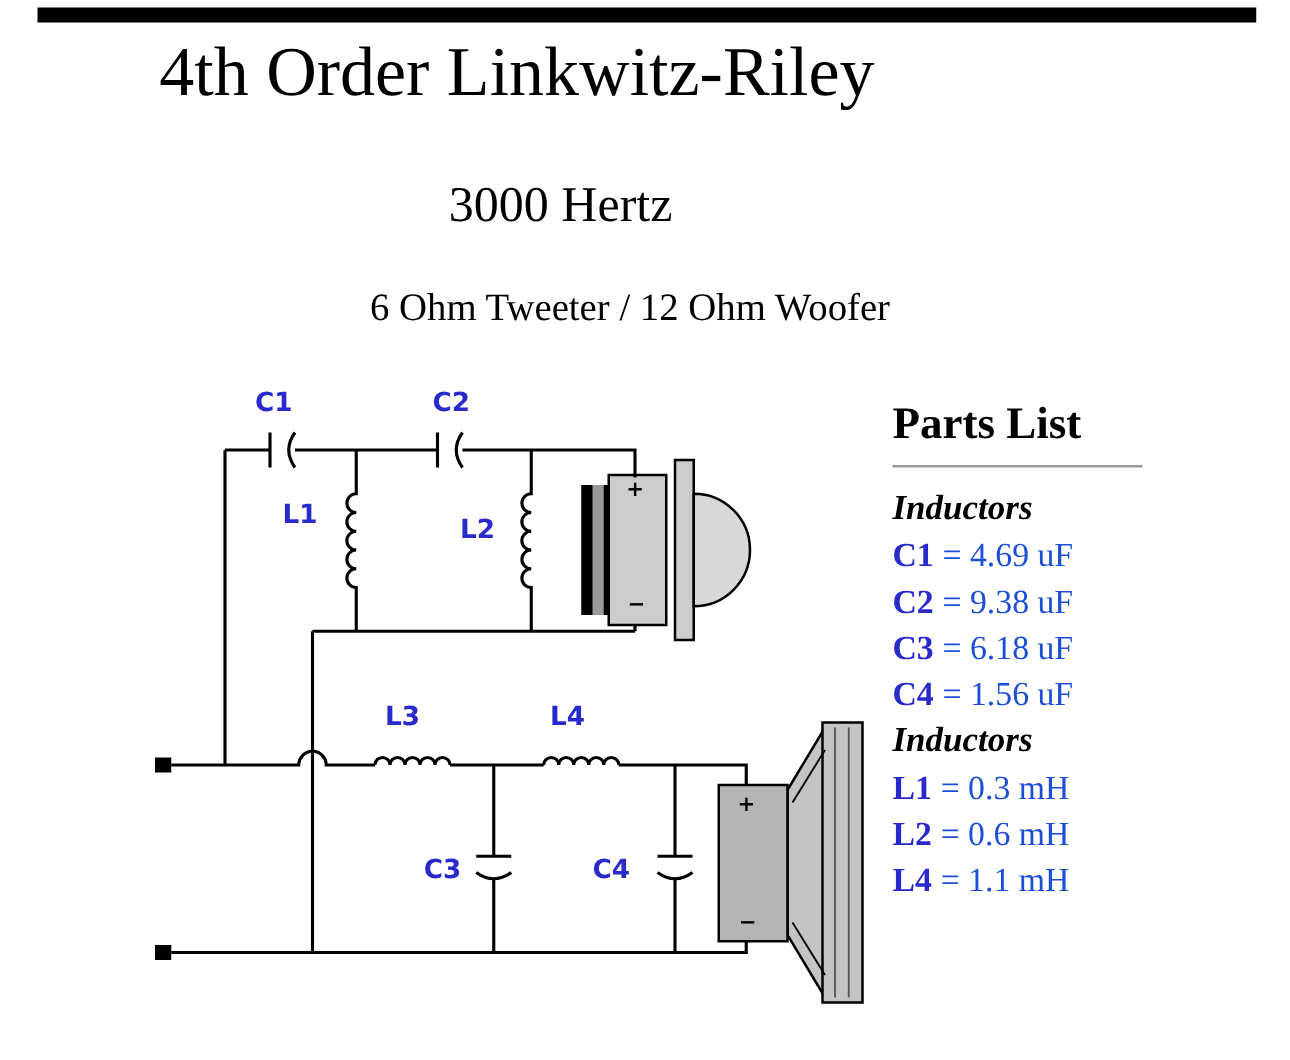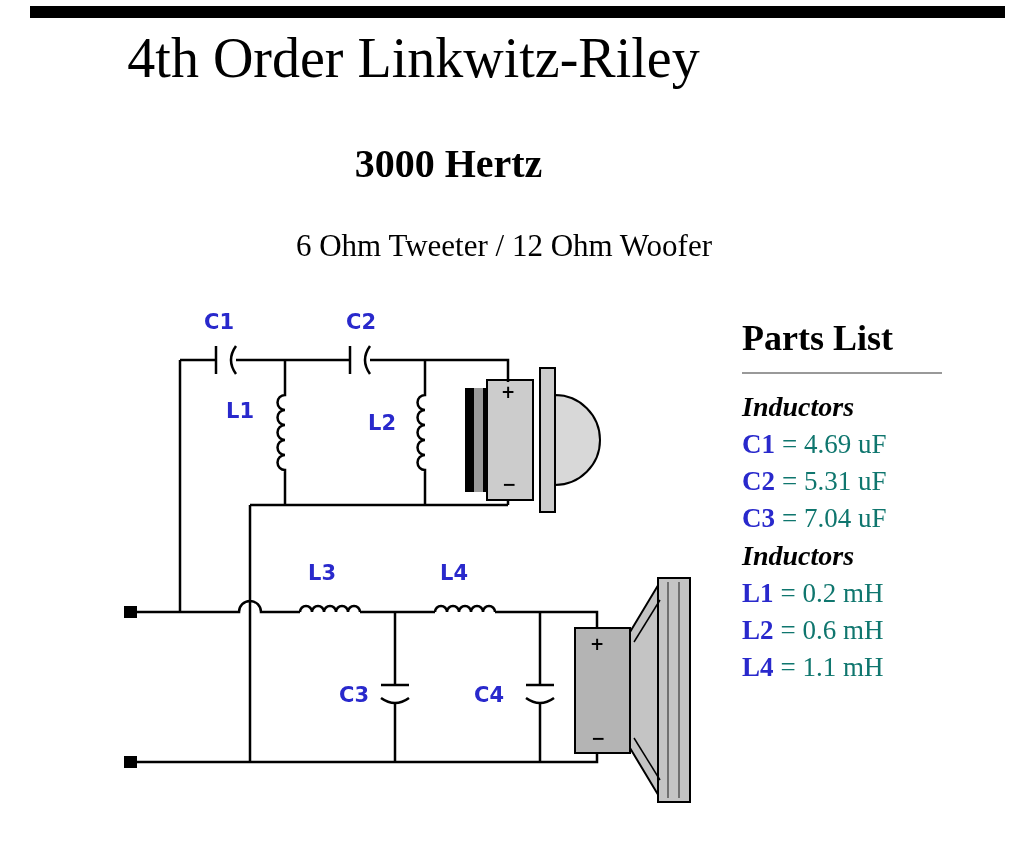--- a/index.html
+++ b/index.html
@@ -4,21 +4,21 @@
 <style>
   html,body{margin:0;padding:0;}
   body{
     width:1032px;height:848px;position:relative;background:#ffffff;
     font-family:"Liberation Serif", serif;color:#000;overflow:hidden;
   }
   .top-bar{position:absolute;left:30px;top:6px;width:975px;height:12px;background:#000;}
   .title{position:absolute;left:0;top:28px;width:827px;text-align:center;
          font-size:56px;line-height:60px;font-weight:400;}
   .freq{position:absolute;left:0;top:140px;width:897px;text-align:center;
-        font-size:40px;font-weight:700;}
+        font-size:40px;font-weight:400;}
   .drivers{position:absolute;left:0;top:228px;width:1008px;text-align:center;
         font-size:31px;font-weight:400;}
 
   
   .schematic{position:absolute;left:100px;top:300px;width:620px;height:510px;}
   .schematic svg{position:absolute;left:0;top:0;}
   .comp-label{
     position:absolute;font-family:"DejaVu Sans", sans-serif;font-weight:700;
     font-size:21px;color:#2929cc;letter-spacing:0px;
   }
@@ -27,27 +27,27 @@
     font-size:17px;color:#000;
   }
   .lbl-c1{left:104px;top:10px;} .lbl-c2{left:246px;top:10px;}
   .lbl-l1{left:126px;top:99px;} .lbl-l2{left:268px;top:111px;}
   .lbl-l3{left:208px;top:261px;} .lbl-l4{left:340px;top:261px;}
   .lbl-c3{left:239px;top:383px;} .lbl-c4{left:374px;top:383px;}
   .tw-plus{left:401px;top:82px;}  .tw-minus{left:402px;top:174px;}
   .wf-plus{left:490px;top:334px;} .wf-minus{left:491px;top:428px;}
 
   
-  .parts{position:absolute;left:742px;top:316px;width:215px;}
+  .parts{position:absolute;left:714px;top:316px;width:215px;}
   .parts-heading{font-size:36px;font-weight:700;margin:0;line-height:44px;}
   .parts-rule{border:none;border-top:2px solid #999;width:200px;margin:12px 0 14px 0;}
   .parts-section{font-size:28px;font-weight:700;font-style:italic;line-height:38px;}
   .parts-row{font-size:27px;line-height:37px;}
   .part-name{color:#2929cc;font-weight:700;margin-right:7px;}
-  .part-value{color:#0f766e;}
+  .part-value{color:#1d4ed8;}
 </style>
 </head>
 <body>
 
 <div class="top-bar"></div>
 
 <div class="title">4th Order Linkwitz-Riley</div>
 <div class="freq">3000 Hertz</div>
 <div class="drivers">6 Ohm Tweeter / 12 Ohm Woofer</div>
 
@@ -153,28 +153,31 @@
 </div>
 
 <div class="parts">
   <h2 class="parts-heading">Parts List</h2>
   <hr class="parts-rule">
   <div class="parts-section">Inductors</div>
   <div class="parts-row">
     <span class="part-name">C1</span><span class="part-value">= 4.69 uF</span>
   </div>
   <div class="parts-row">
-    <span class="part-name">C2</span><span class="part-value">= 5.31 uF</span>
+    <span class="part-name">C2</span><span class="part-value">= 9.38 uF</span>
   </div>
   <div class="parts-row">
-    <span class="part-name">C3</span><span class="part-value">= 7.04 uF</span>
+    <span class="part-name">C3</span><span class="part-value">= 6.18 uF</span>
+  </div>
+  <div class="parts-row">
+    <span class="part-name">C4</span><span class="part-value">= 1.56 uF</span>
   </div>
   <div class="parts-section">Inductors</div>
   <div class="parts-row">
-    <span class="part-name">L1</span><span class="part-value">= 0.2 mH</span>
+    <span class="part-name">L1</span><span class="part-value">= 0.3 mH</span>
   </div>
   <div class="parts-row">
     <span class="part-name">L2</span><span class="part-value">= 0.6 mH</span>
   </div>
   <div class="parts-row">
     <span class="part-name">L4</span><span class="part-value">= 1.1 mH</span>
   </div>
 </div>
 
 </body></html>

